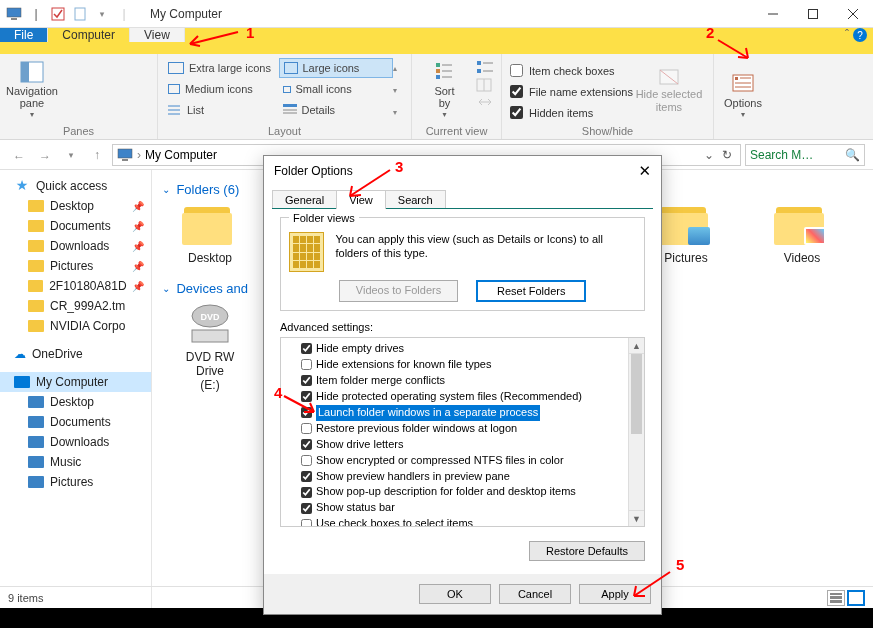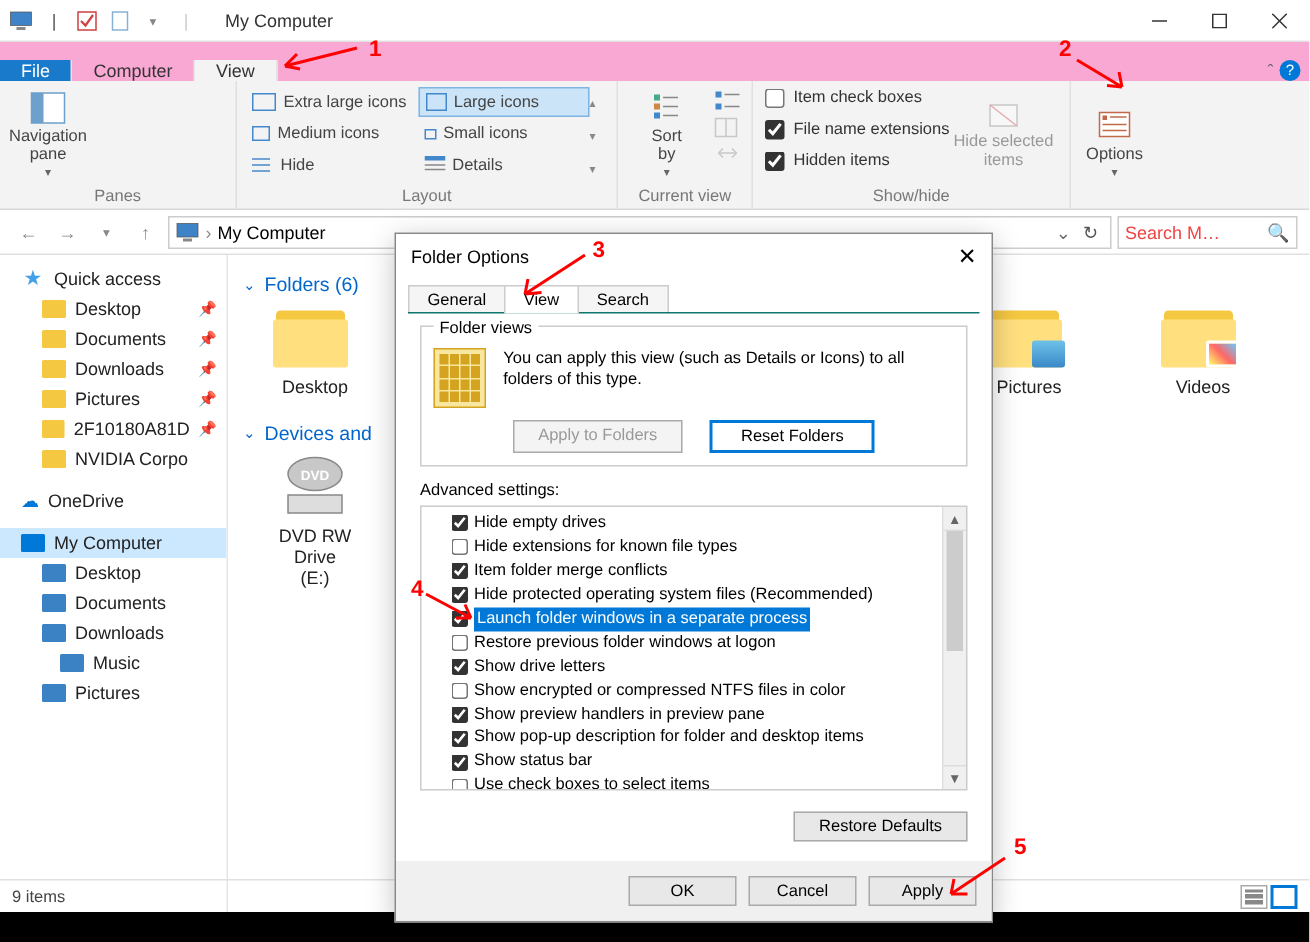--- a/index.html
+++ b/index.html
@@ -7,46 +7,46 @@
 
 
 .titlebar { height: 28px; display: flex; align-items: center; background: #fff; border-bottom: 1px solid #e0e0e0; }
 .titlebar .qat { display: flex; align-items: center; gap: 6px; padding: 0 6px; }
 .titlebar .qat-icon { width: 16px; height: 16px; display: flex; align-items: center; justify-content: center; color: #555; }
 .titlebar .title { margin-left: 12px; color: #333; }
 .titlebar .spacer { flex: 1; }
 .winbtn { width: 40px; height: 28px; display: flex; align-items: center; justify-content: center; color: #333; stroke: #333;}
 
 
-.tabbar { height: 26px; display: flex; align-items: flex-end; background: #f9a8d4; }
+.tabbar { height: 26px; display: flex; align-items: flex-start; background: #fde047; }
 .tabbar .tab { padding: 0 14px; display: flex; align-items: center; color: #333; cursor: pointer; border-right: 1px solid #e5e5e5; }
 .tabbar .tab.file { background: #1979ca; color: #fff; }
 .tabbar .tab.active { background: #f3f3f3; }
 .tabbar .flexgrow { flex: 1; }
 .tabbar .help { padding: 0 6px; display: flex; align-items: center; color: #0066cc; gap:4px;}
 
 
 .ribbon { height: 86px; background: #f3f3f3; border-bottom: 1px solid #d8d8d8; display: flex; }
 .ribbon-group { border-right: 1px solid #e0e0e0; display: flex; flex-direction: column; padding: 4px 6px 0 6px; }
 .ribbon-group .body { flex: 1; display: flex; }
 .ribbon-group .label { text-align: center; font-size: 11px; color: #777; padding: 2px 0; }
 .rbtn-lg { display: flex; flex-direction: column; align-items: center; justify-content: center; width: 52px; gap: 2px; color: #444; font-size:11px; text-align:center; line-height: 1.1;}
 .rbtn-sm { display: flex; align-items: center; gap: 5px; color: #444; padding: 1px 4px; font-size:11px; height: 20px;}
 .rbtn-sm.sel { background: #cce4f7; border: 1px solid #7fb5e5; }
 .ribbon-col { display: flex; flex-direction: column; justify-content: flex-start; gap:1px;}
 .icon-box { width: 16px; height: 12px; border: 1px solid #888; display:inline-block; }
-.checkbox-row { display:flex; align-items:flex-start; gap:6px; color:#333; font-size:11px; padding: 1px 2px; height: 20px;}
+.checkbox-row { display:flex; align-items:flex-end; gap:6px; color:#333; font-size:11px; padding: 1px 2px; height: 20px;}
 .checkbox-row input { accent-color: #333; }
 .disabled { color: #999 !important; }
 
 
 .navbar { height: 30px; display:flex; align-items:center; gap:4px; padding: 0 8px; border-bottom: 1px solid #e0e0e0; }
 .navbtn { width:22px; height:22px; display:flex; align-items:center; justify-content:center; color:#888; }
 .addr { flex: 1; height:22px; border:1px solid #ccc; display:flex; align-items:center; padding:0 4px; gap:4px; }
-.search { width:120px; height:22px; border:1px solid #ccc; display:flex; align-items:center; padding:0 4px; color:#ef4444; }
+.search { width:120px; height:22px; border:1px solid #ccc; display:flex; align-items:center; padding:0 4px; color:#15803d; }
 
 
 .main { display:flex; height: 440px; }
 .sidebar { width: 152px; border-right: 1px solid #e5e5e5; overflow:hidden; padding-top: 6px;}
 .side-item { display:flex; align-items:center; gap:6px; padding: 3px 6px 3px 14px; color:#222; font-size: 12px; }
 .side-item.sel { background:#cce8ff; }
 .side-item .pin { margin-left: auto; color: #888; font-size: 10px;}
 .side-item.group { font-weight:400; color: #222;}
 .side-icon { width:16px; height:12px; background:#f5c842; border-radius:1px; position:relative; }
 .side-icon.blue { background:#3b82c4; }
@@ -193,21 +193,21 @@
         <div class="rbtn-sm">
             <span class="icon-box" style="width:12px;height:10px;border-color:#4488cc;"></span>
             <span>Medium icons</span>
           </div>
         <div class="rbtn-sm">
             <svg width="14" height="12">
               <line x1="0" y1="2" x2="12" y2="2" stroke="#4488cc"></line>
               <line x1="0" y1="6" x2="12" y2="6" stroke="#4488cc"></line>
               <line x1="0" y1="10" x2="12" y2="10" stroke="#4488cc"></line>
             </svg>
-            <span>Hide</span>
+            <span>List</span>
           </div>
       </div>
       <div class="ribbon-col" style="flex:1;">
         <div class="rbtn-sm sel">
             <span class="icon-box" style="width:14px;height:12px;border-color:#4488cc;"></span>
             <span>Large icons</span>
           </div>
         <div class="rbtn-sm">
             <span class="icon-box" style="width:8px;height:7px;border-color:#4488cc;"></span>
             <span>Small icons</span>
@@ -360,20 +360,24 @@
           <span>Pictures</span>
           <span class="pin">📌</span>
         </div>
         <div class="side-item" style="padding-left: 28px;">
           <span class="side-icon"></span>
           <span>2F10180A81D</span>
           <span class="pin">📌</span>
         </div>
         <div class="side-item" style="padding-left: 28px;">
           <span class="side-icon"></span>
+          <span>CR_999A2.tm</span>
+        </div>
+        <div class="side-item" style="padding-left: 28px;">
+          <span class="side-icon"></span>
           <span>NVIDIA Corpo</span>
         </div>
       </div>
     <div style="height:8px;"></div>
     <div class="side-item group">
         <span style="color:#0078d7;">☁</span>
         <span>OneDrive</span>
       </div>
     <div style="height:8px;"></div>
     <div class="side-item group sel">
@@ -386,21 +390,21 @@
           <span>Desktop</span>
         </div>
         <div class="side-item" style="padding-left: 28px;">
           <span class="side-icon blue"></span>
           <span>Documents</span>
         </div>
         <div class="side-item" style="padding-left: 28px;">
           <span class="side-icon blue"></span>
           <span>Downloads</span>
         </div>
-        <div class="side-item" style="padding-left: 40px;">
+        <div class="side-item" style="padding-left: 28px;">
           <span class="side-icon blue"></span>
           <span>Music</span>
         </div>
         <div class="side-item" style="padding-left: 28px;">
           <span class="side-icon blue"></span>
           <span>Pictures</span>
         </div>
       </div>
   </div>
 
@@ -483,21 +487,21 @@
             <div></div>
             <div></div>
             <div></div>
             <div></div>
             <div></div>
             <div></div>
           </div>
         <div class="fv-text">You can apply this view (such as Details or Icons) to all folders of this type.</div>
       </div>
       <div class="fv-buttons">
-        <div class="dlg-btn disabled">Apply to Folders</div>
+        <div class="dlg-btn disabled">Videos to Folders</div>
         <div class="dlg-btn primary">Reset Folders</div>
       </div>
     </div>
     <div class="adv-label">Advanced settings:</div>
     <div class="adv-list">
       <div id="adv-items">
           <div class="adv-item">
             <input type="checkbox" checked="" style="">
             <span>Hide empty drives</span>
           </div>

